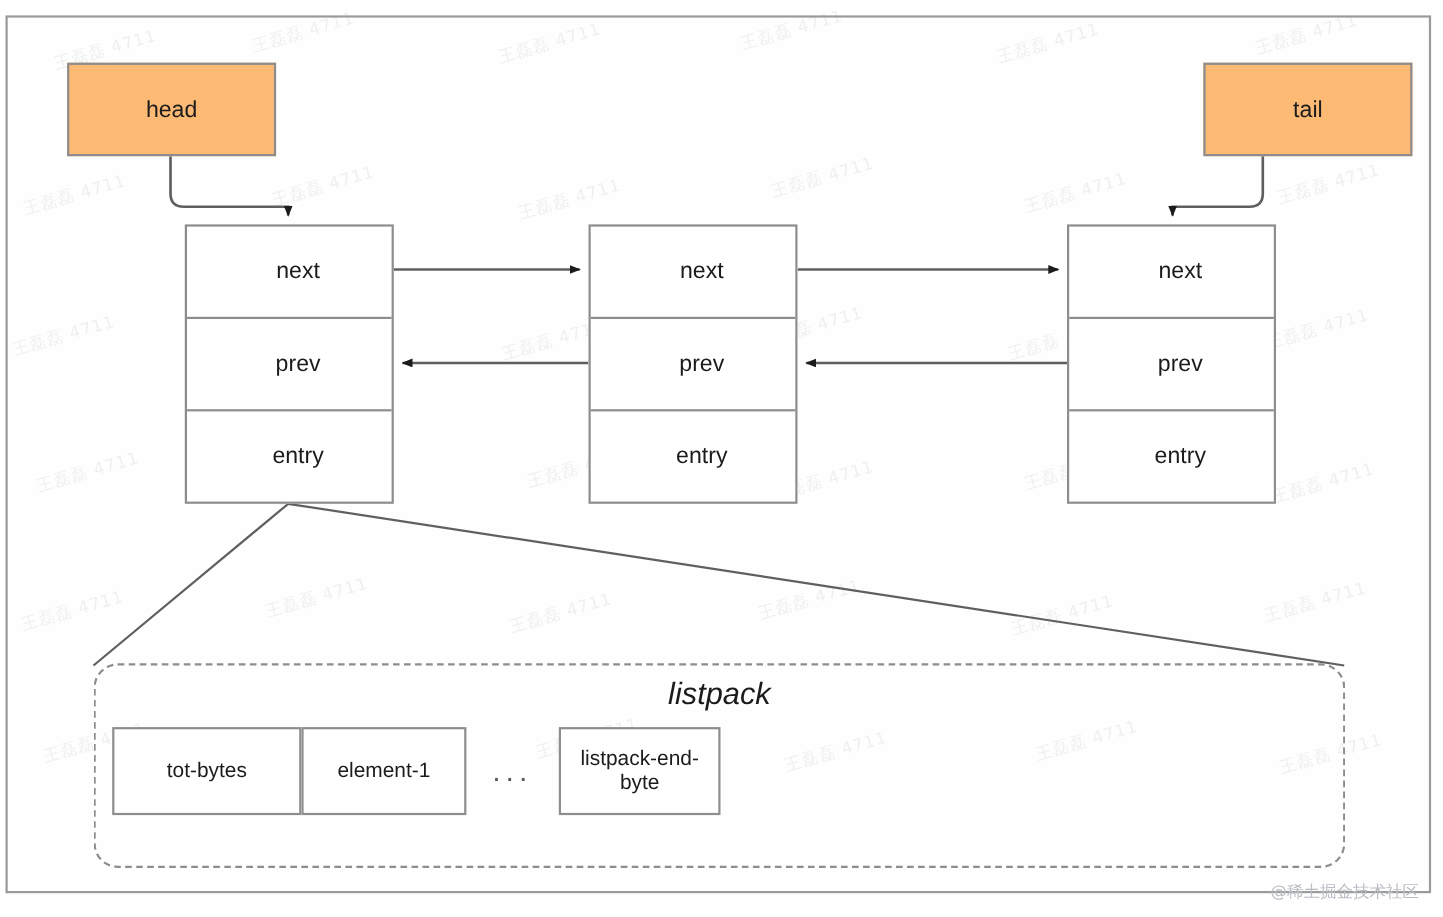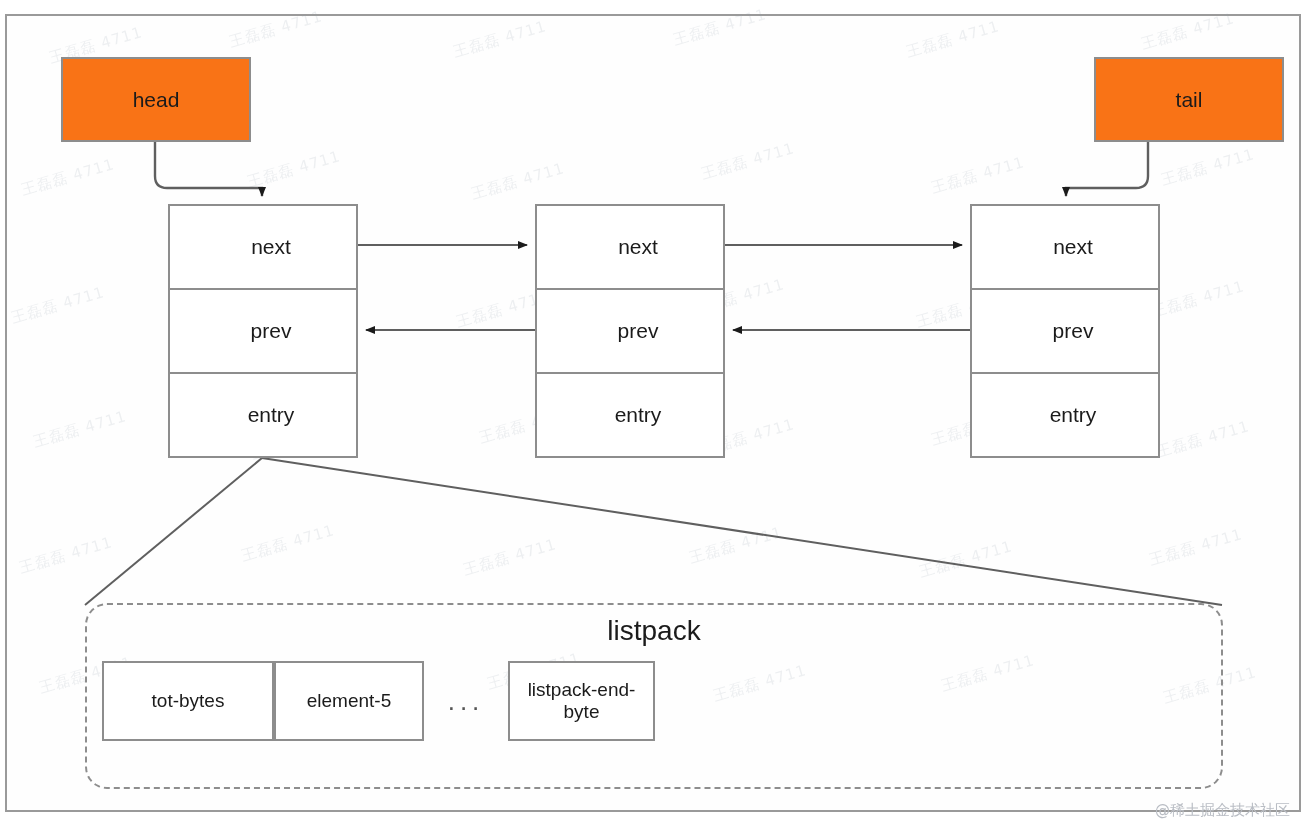--- a/index.html
+++ b/index.html
@@ -56,21 +56,21 @@
     width: 1312px;
     height: 834px;
     pointer-events: none;
   }
 
   
   .box {
     position: absolute;
     box-sizing: border-box;
     border: 2px solid #8d8d8d;
-    background: #f97316;
+    background: #fdba74;
     display: flex;
     align-items: center;
     justify-content: center;
     color: #1b1b1b;
     font-size: 21px;
   }
 
   .ptr-box { width: 190px; height: 85px; }
   #head-box { left: 61px;  top: 57px; }
   #tail-box { left: 1094px; top: 57px; }
@@ -113,20 +113,21 @@
     border-radius: 22px;
     background: transparent;
   }
   #listpack-title {
     position: absolute;
     left: 0; right: 0;
     top: 10px;
     text-align: center;
     font-size: 28px;
     color: #1b1b1b;
+    font-style: italic;
   }
 
   #listpack-cells {
     position: absolute;
     left: 15px;
     top: 56px;
     width: 1108px;
     height: 80px;
     display: flex;
     align-items: stretch;
@@ -262,21 +263,21 @@
     <div class="cell">next</div>
     <div class="cell">prev</div>
     <div class="cell">entry</div>
   </div>
 
   <div id="listpack-container">
     <div id="listpack-title">listpack</div>
 
     <div id="listpack-cells">
       <div class="lp-cell" style="width:172px">tot-bytes</div>
-      <div class="lp-cell" style="width:150px">element-5</div>
+      <div class="lp-cell" style="width:150px">element-1</div>
 
       <div class="lp-gap" style="width:84px">...</div>
 
       <div class="lp-group">
         <div class="lp-cell" style="width:147px">listpack-end-byte</div>
       </div>
     </div>
   </div>
 
   <div id="credit">@稀土掘金技术社区</div>

